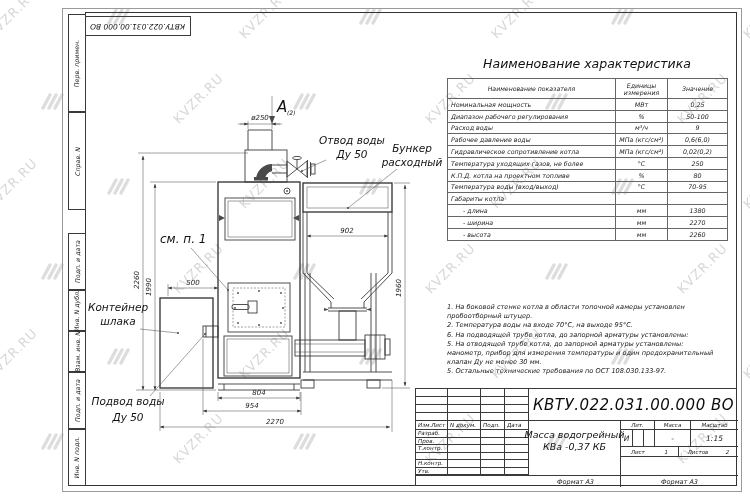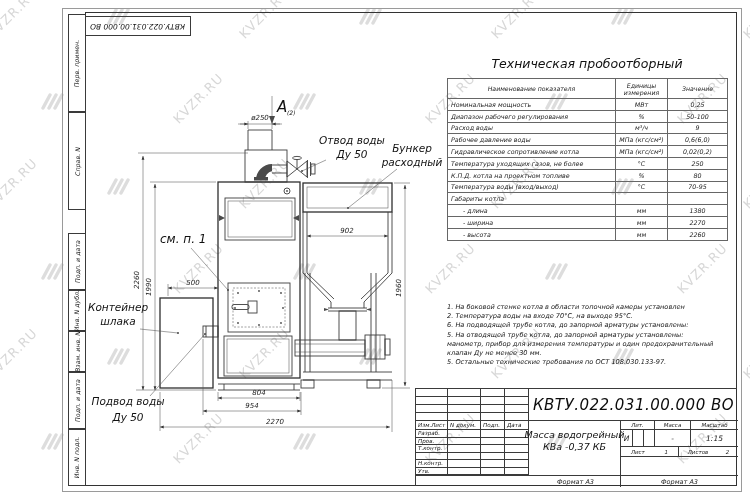--- a/index.html
+++ b/index.html
@@ -245,21 +245,21 @@
       </div>
       <div class="mbox" style="top: 429px; height: 57px;">
         <span>Инв. N подл.</span>
       </div>
     </div>
 
   <div id="docbox">
     <span>КВТУ.022.031.00.000  ВО</span>
   </div>
 
-  <div id="tt-title">Техническая пробоотборный</div>
+  <div id="tt-title">Наименование характеристика</div>
   <table id="techtable">
     <colgroup>
         <col style="width:168px">
         <col style="width:52px">
         <col style="width:60px">
       </colgroup>
     <thead>
       <tr>
         <th>Наименование показателя</th>
         <th>Единицы измерения</th>
@@ -325,20 +325,21 @@
         <tr>
           <td class="tname">      - высота</td>
           <td class="tc">мм</td>
           <td class="tc">2260</td>
         </tr>
       </tbody>
   </table>
 
   <div id="notes">
       <div class="note-line">1. На боковой стенке котла в области топочной камеры установлен</div>
+      <div class="note-line">пробоотборный штуцер.</div>
       <div class="note-line">2. Температура воды на входе 70°С, на выходе 95°С.</div>
       <div class="note-line">6. На подводящей трубе котла, до запорной арматуры установлены:</div>
       <div class="note-line">5. На отводящей трубе котла, до запорной арматуры установлены:</div>
       <div class="note-line">манометр, прибор для измерения температуры и один предохранительный</div>
       <div class="note-line">клапан Ду не менее 30 мм.</div>
       <div class="note-line">5. Остальные технические требования по ОСТ 108.030.133-97.</div>
     </div>
 
   <svg id="drawing-svg" width="360" height="400" viewBox="0 0 360 400">
     <defs>

